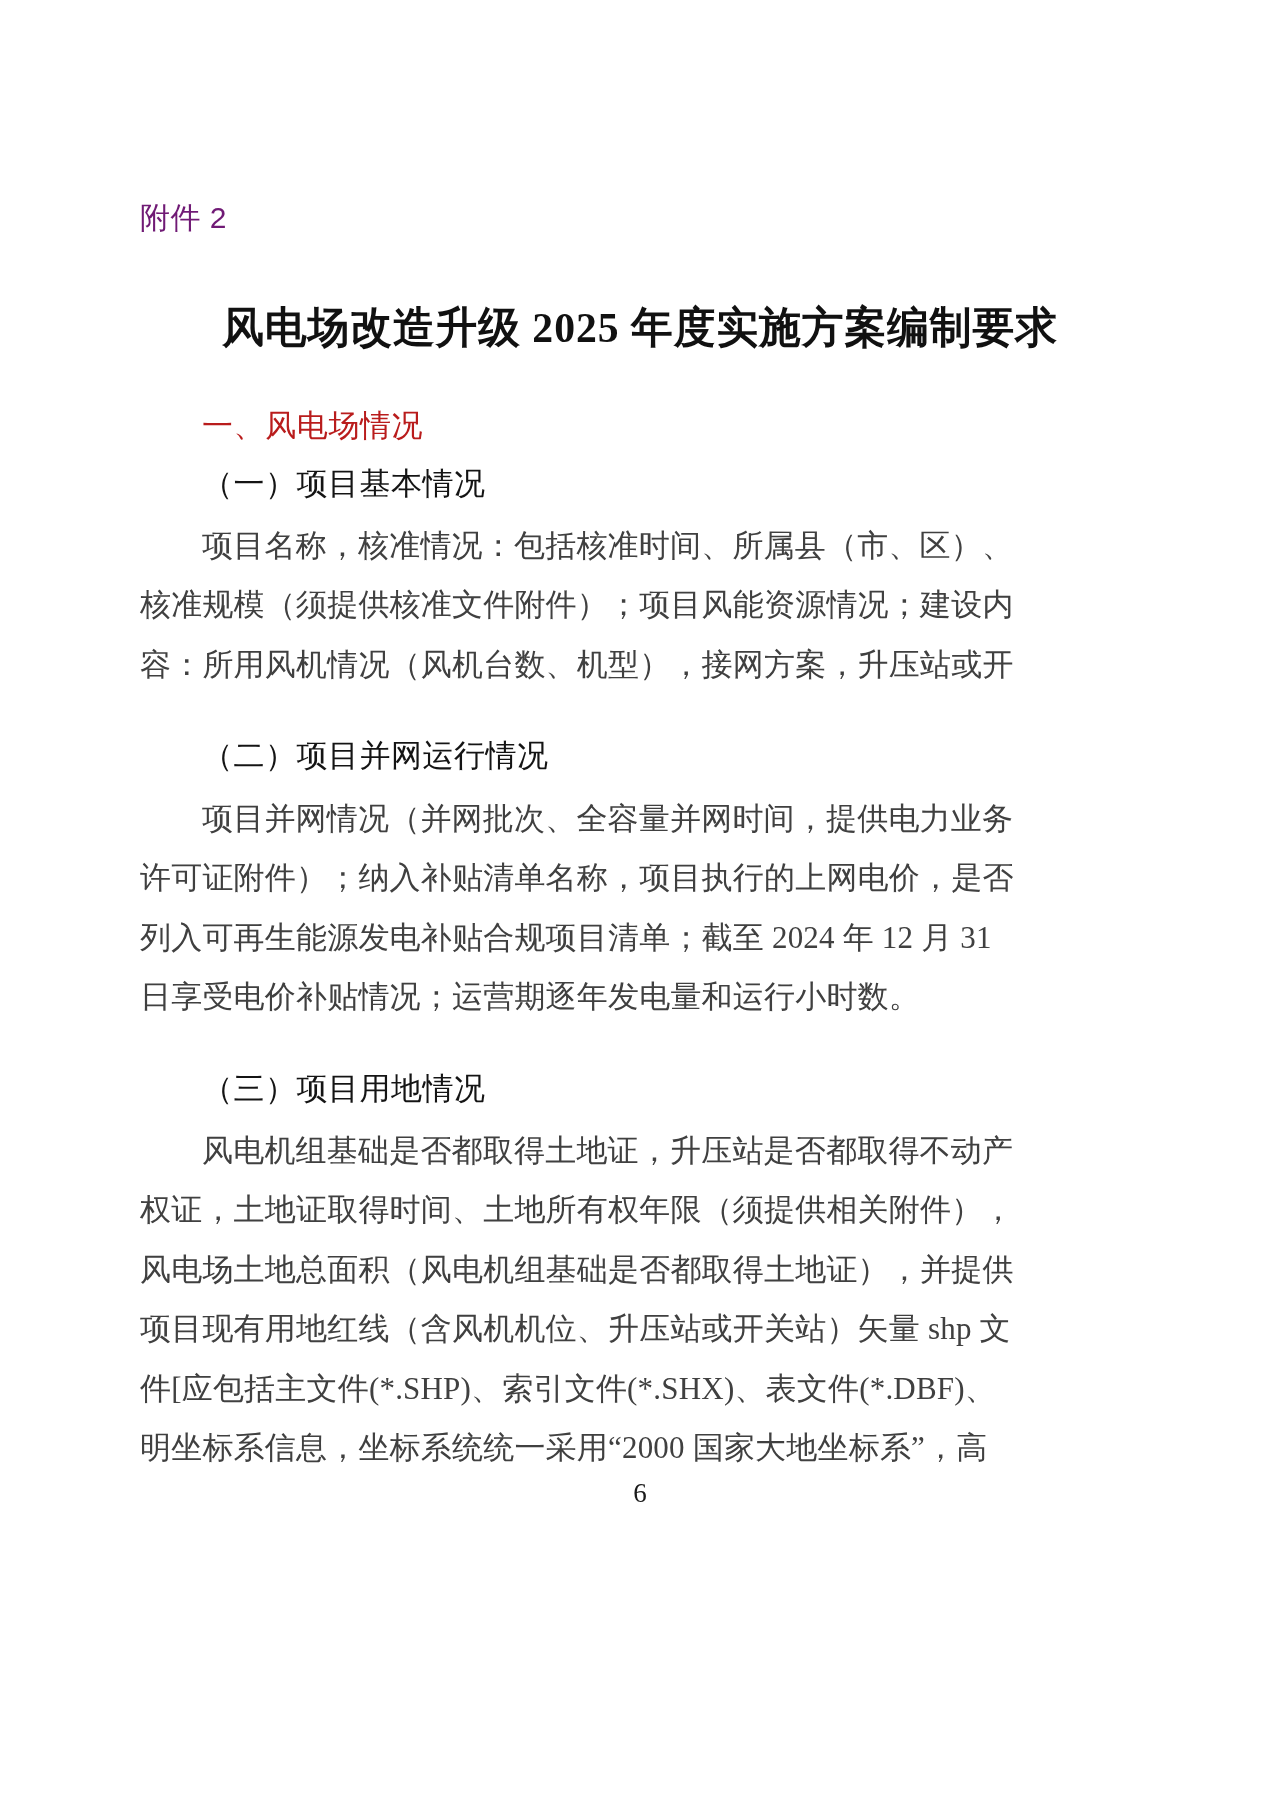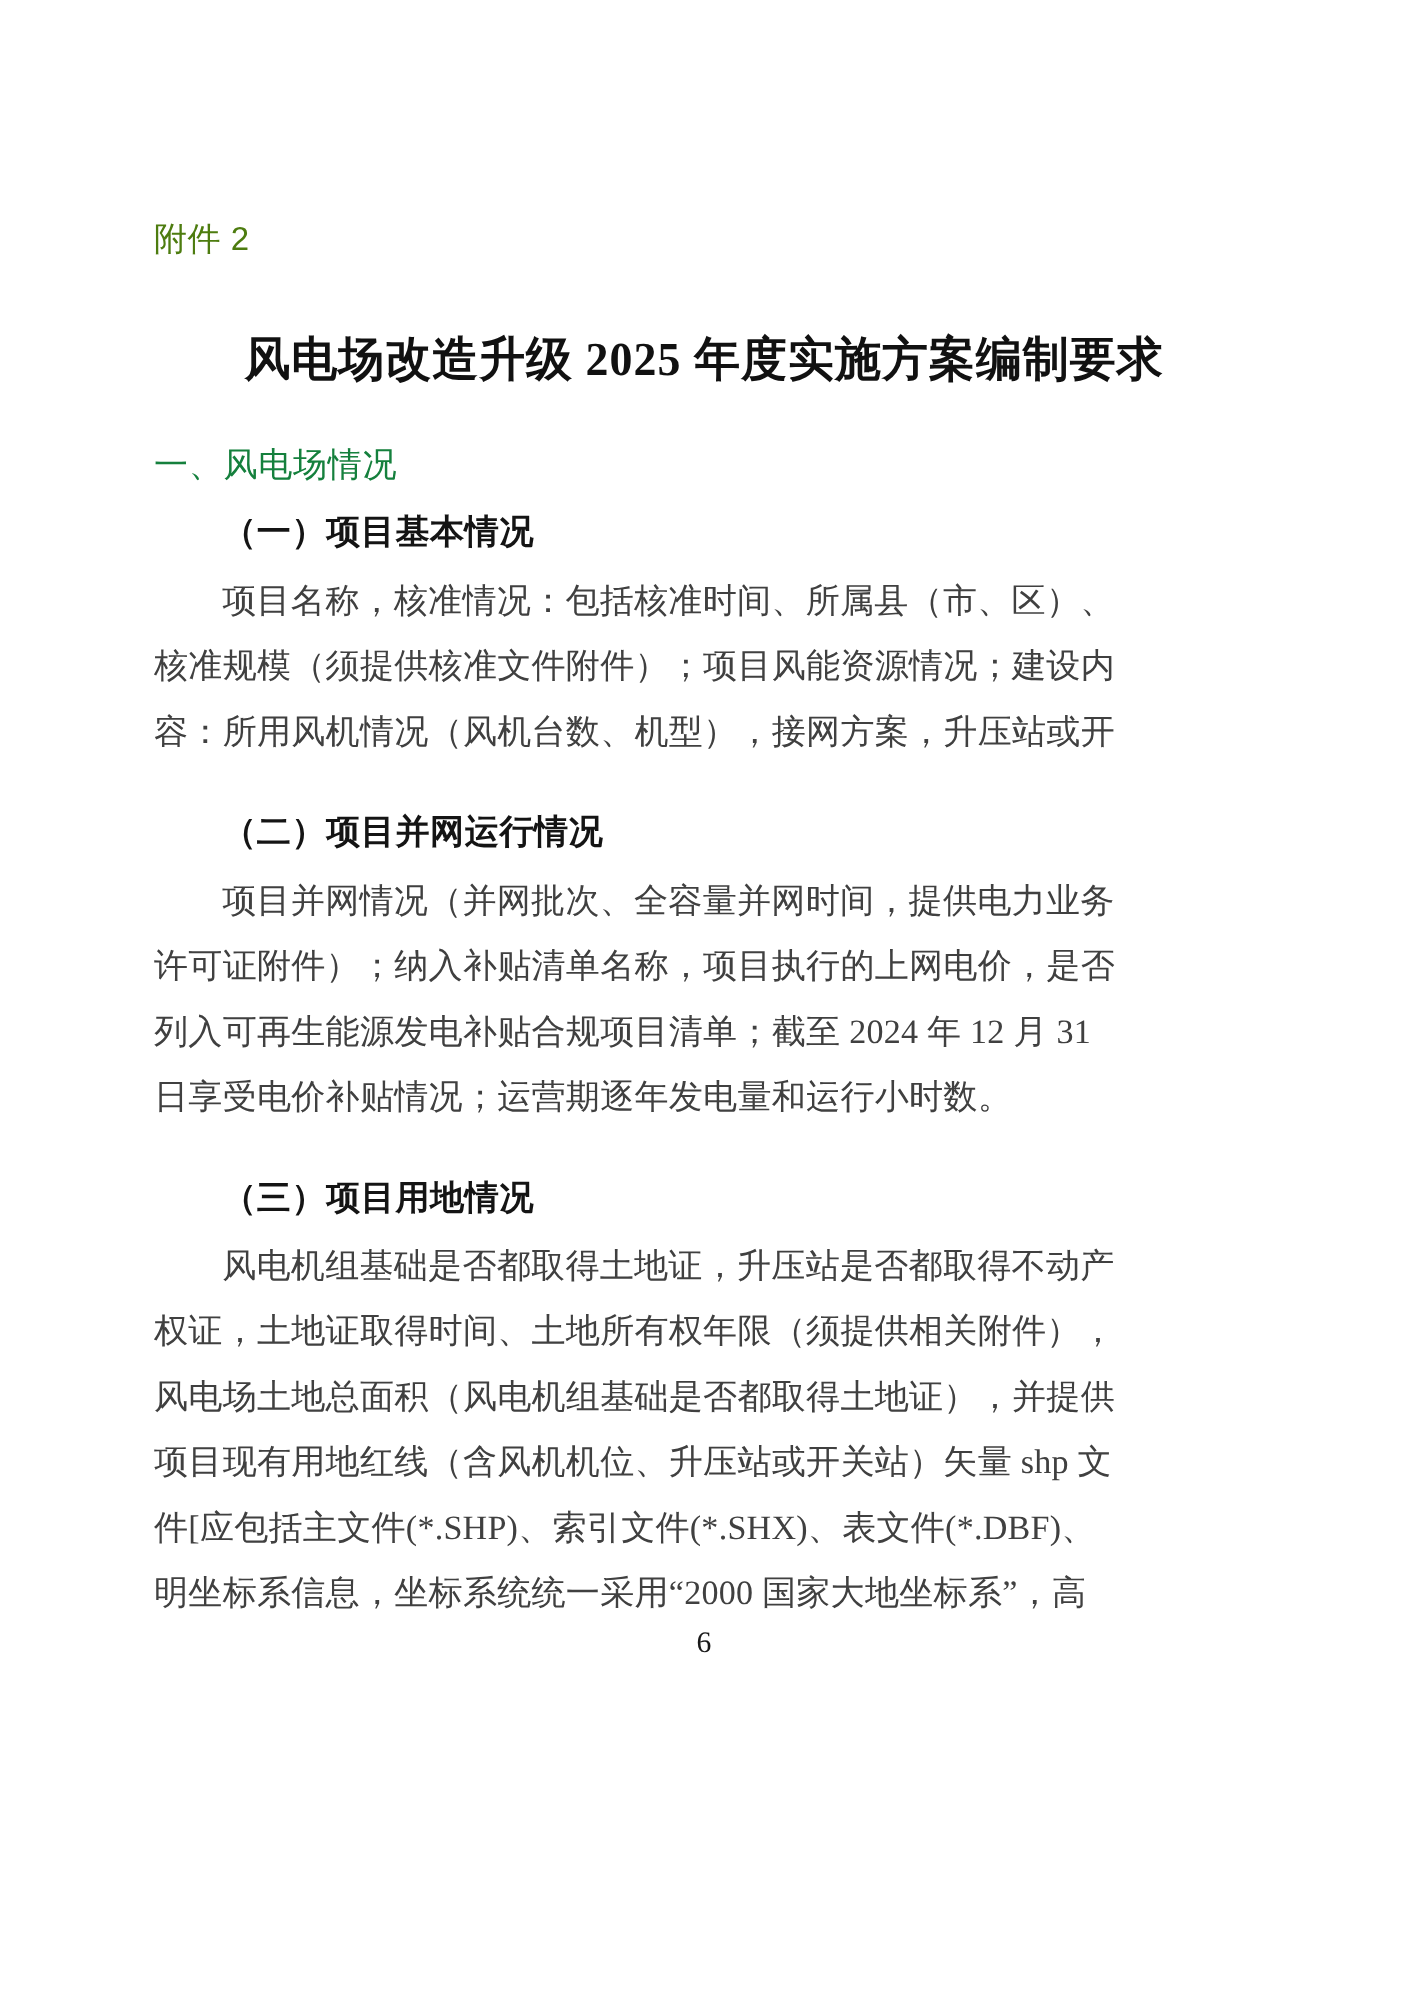--- a/index.html
+++ b/index.html
@@ -21,21 +21,21 @@
     left: 140px;
     top: 196px;
     width: 1000px;
   }
 
   
   .attachment-label {
     font-family: "Liberation Sans", "DejaVu Sans", sans-serif;
     font-size: 30px;
     line-height: 1.45;
-    color: #4d7c0f;
+    color: #701a75;
     letter-spacing: 0.5px;
     white-space: pre;
   }
 
   
   .doc-title {
     margin-top: 60px;
     text-align: center;
     font-family: "Liberation Serif", "DejaVu Serif", serif;
     font-weight: bold;
@@ -44,34 +44,35 @@
     color: #111111;
     letter-spacing: 1px;
     transform: scaleX(0.97);
     transform-origin: center;
     white-space: nowrap;
   }
 
   
   .h1-heading {
     margin-top: 48px;
-    font-family: Liberation Mono, monospace;
+    margin-left: 62px;
+    font-family: Liberation Sans, sans-serif;
     font-size: 31px;
     line-height: 1.5;
-    color: #15803d;
+    color: #b91c1c;
     letter-spacing: 0.6px;
     white-space: pre;
   }
 
   
   .h2-heading {
     margin-top: 10px;
     margin-left: 62px;
     font-family: "Liberation Serif", "DejaVu Serif", serif;
-    font-weight: bold;
+    font-weight: normal;
     font-size: 31px;
     line-height: 1.55;
     color: #141414;
     letter-spacing: 0.5px;
     white-space: pre;
   }
   .h2-heading.spaced {
     margin-top: 38px;
   }
 

